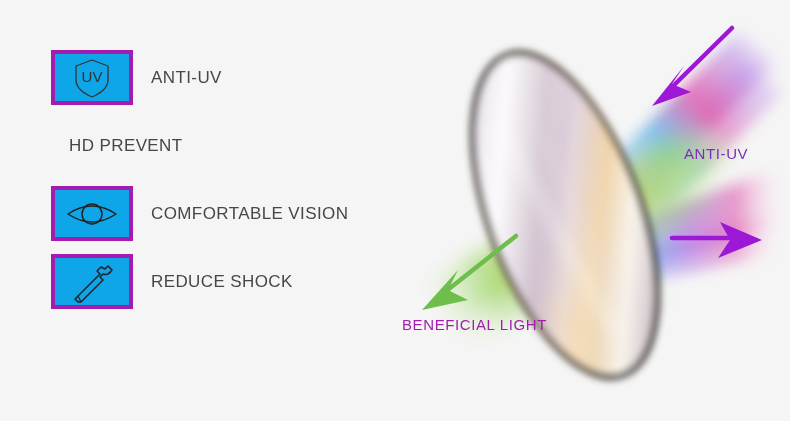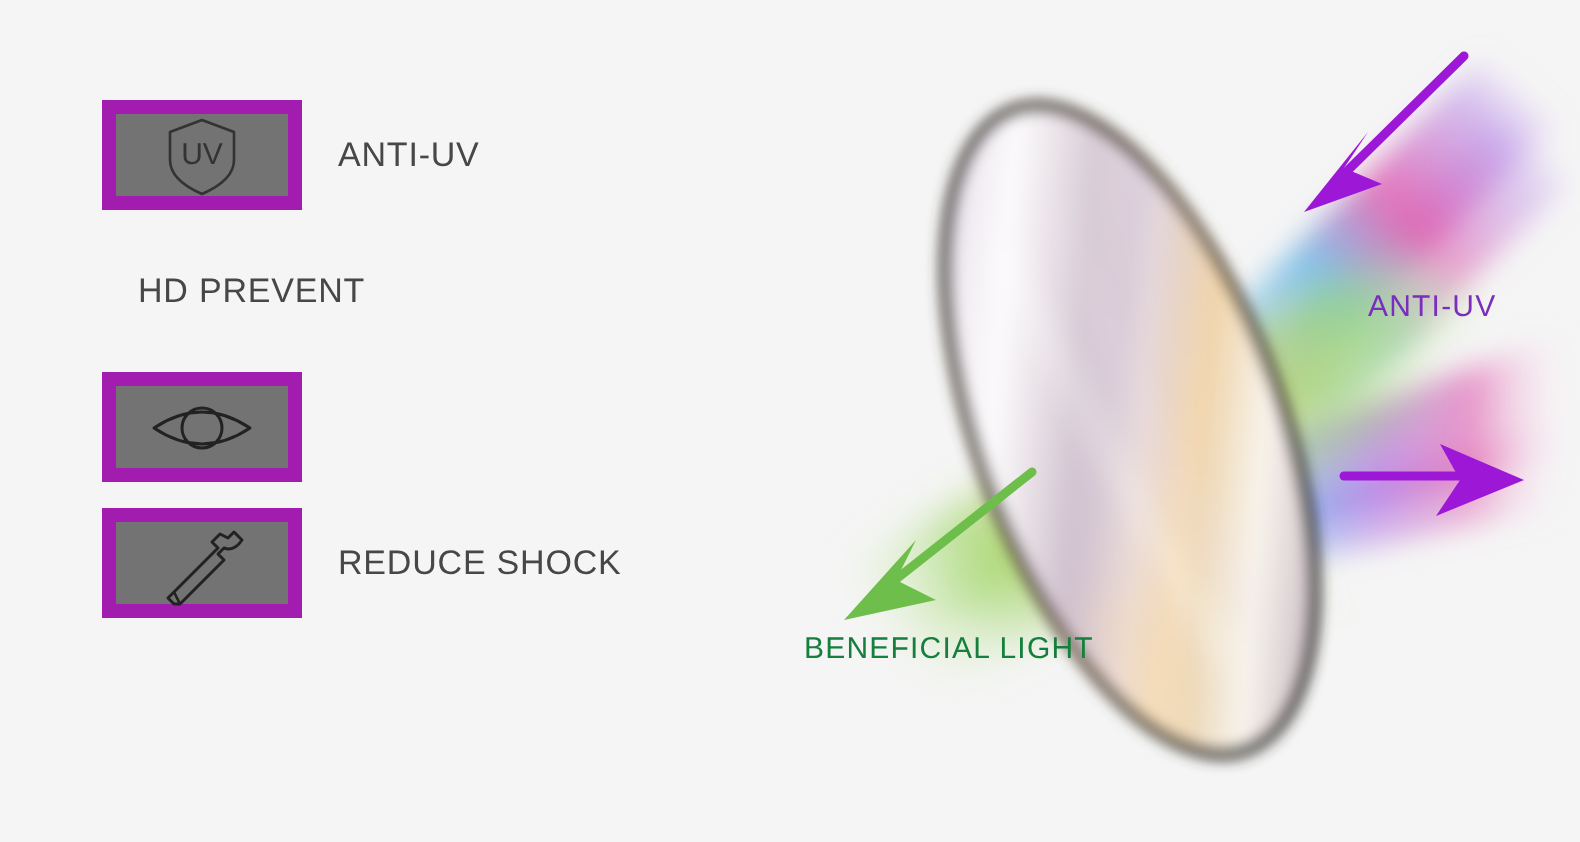--- a/index.html
+++ b/index.html
@@ -29,25 +29,25 @@
     top: 50px;
     width: 340px;
   }
   .feature-row {
     display: flex;
     align-items: center;
     height: 55px;
     margin-bottom: 13px;
   }
   .feature-icon-box {
-    width: 100px;
+    width: 82px;
     height: 55px;
     box-sizing: border-box;
-    border: 7px solid #a21caf;
-    background: #737373;
+    border: 4px solid #a21caf;
+    background: #0ea5e9;
     display: flex;
     align-items: center;
     justify-content: center;
     flex: 0 0 auto;
   }
   .feature-icon-box svg { display: block; }
   .feature-label {
     margin-left: 18px;
     font-size: 17px;
     letter-spacing: 0.4px;
@@ -86,21 +86,21 @@
   #label-anti-uv {
     left: 684px;
     top: 145px;
     font-size: 15px;
     color: #7b2dbe;
   }
   #label-beneficial-light {
     left: 402px;
     top: 316px;
     font-size: 15px;
-    color: #15803d;
+    color: #a21caf;
   }
 </style>
 </head>
 <body>
 
 <div id="infographic">
 
   <div id="feature-list">
 
     <div class="feature-row">
@@ -118,20 +118,21 @@
     </div>
 
 
     <div class="feature-row">
       <div class="feature-icon-box">
         <svg width="56" height="34" viewBox="0 0 56 34" aria-hidden="true">
           <path d="M4 17 Q28 1 52 17 Q28 33 4 17 Z" fill="none" stroke="#222" stroke-width="1.5" stroke-linejoin="round"></path>
           <circle cx="28" cy="17" r="10" fill="none" stroke="#222" stroke-width="1.5"></circle>
         </svg>
       </div>
+      <div class="feature-label">COMFORTABLE VISION</div>
     </div>
 
     <div class="feature-row">
       <div class="feature-icon-box">
         <svg width="50" height="44" viewBox="0 0 50 44" aria-hidden="true">
           <path d="M8 39 L11 36 L33 14 L30 11 L34 7 L38 9 L41 6 L45 10
                    Q41 16 36 14 L33 17 L36 20 L14 42 L11 42 Z" fill="none" stroke="#222" stroke-width="1.5" stroke-linejoin="round"></path>
           <path d="M11 36 L14 42" fill="none" stroke="#222" stroke-width="1.3"></path>
         </svg>
       </div>

